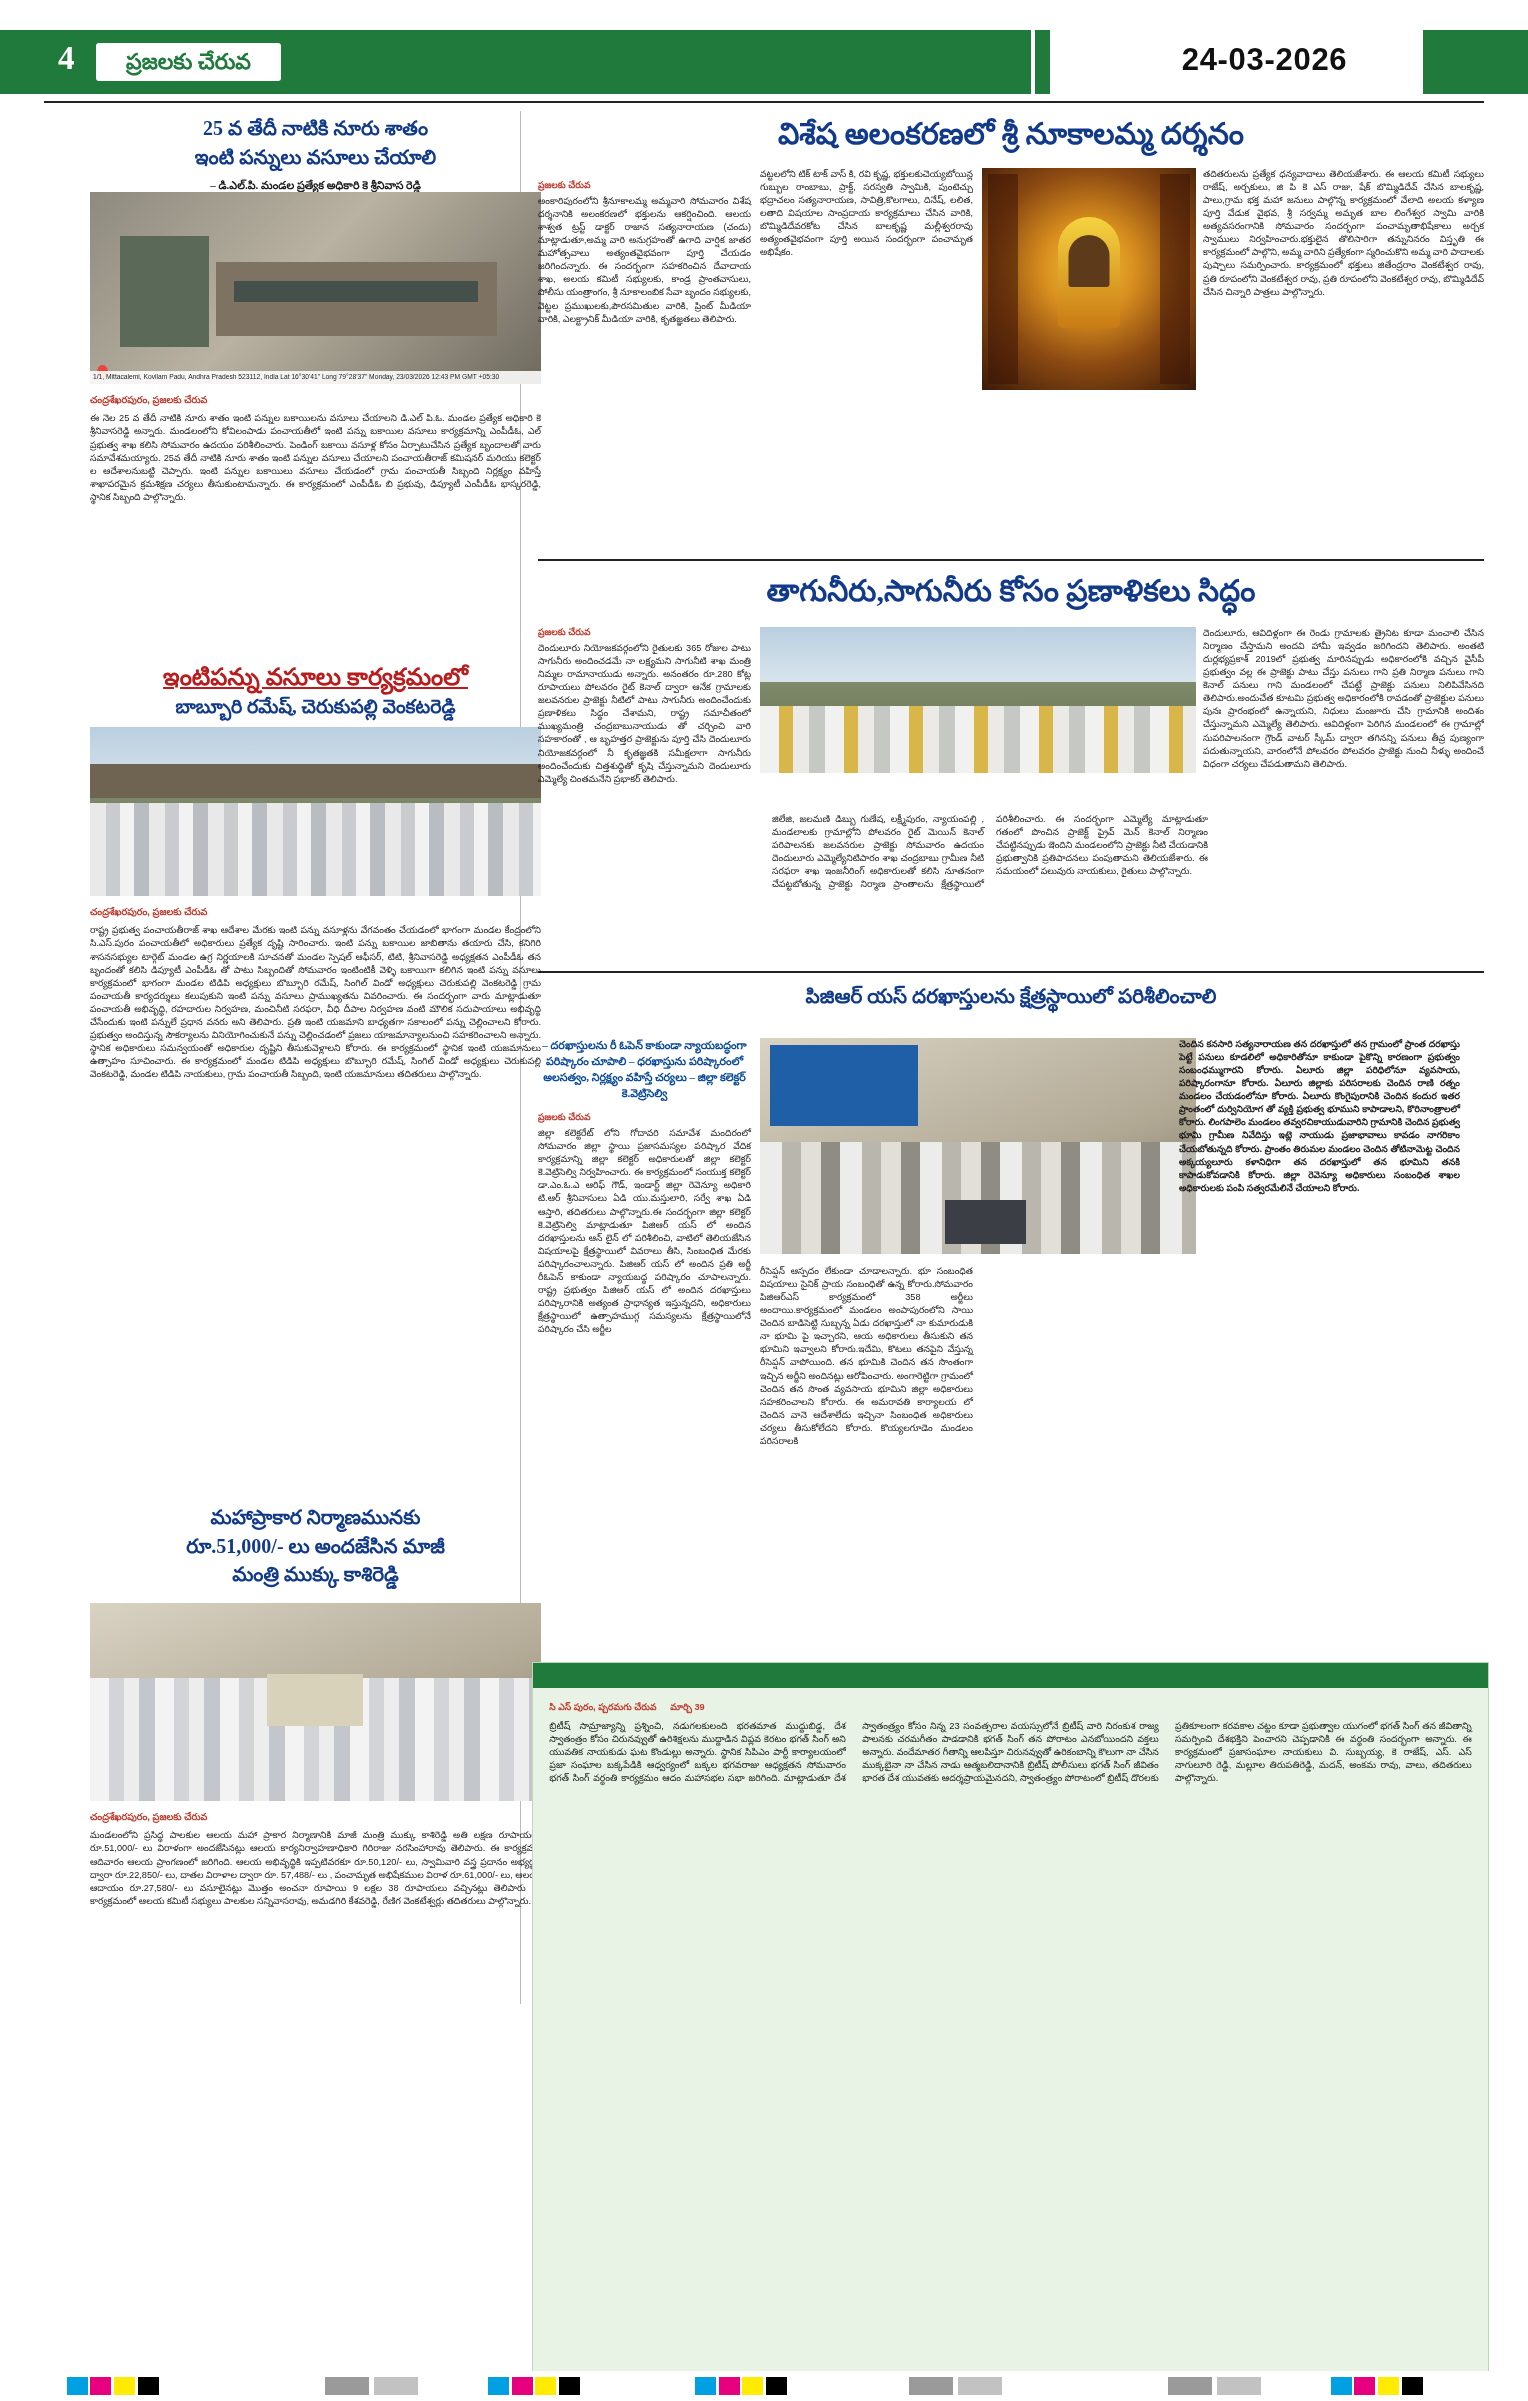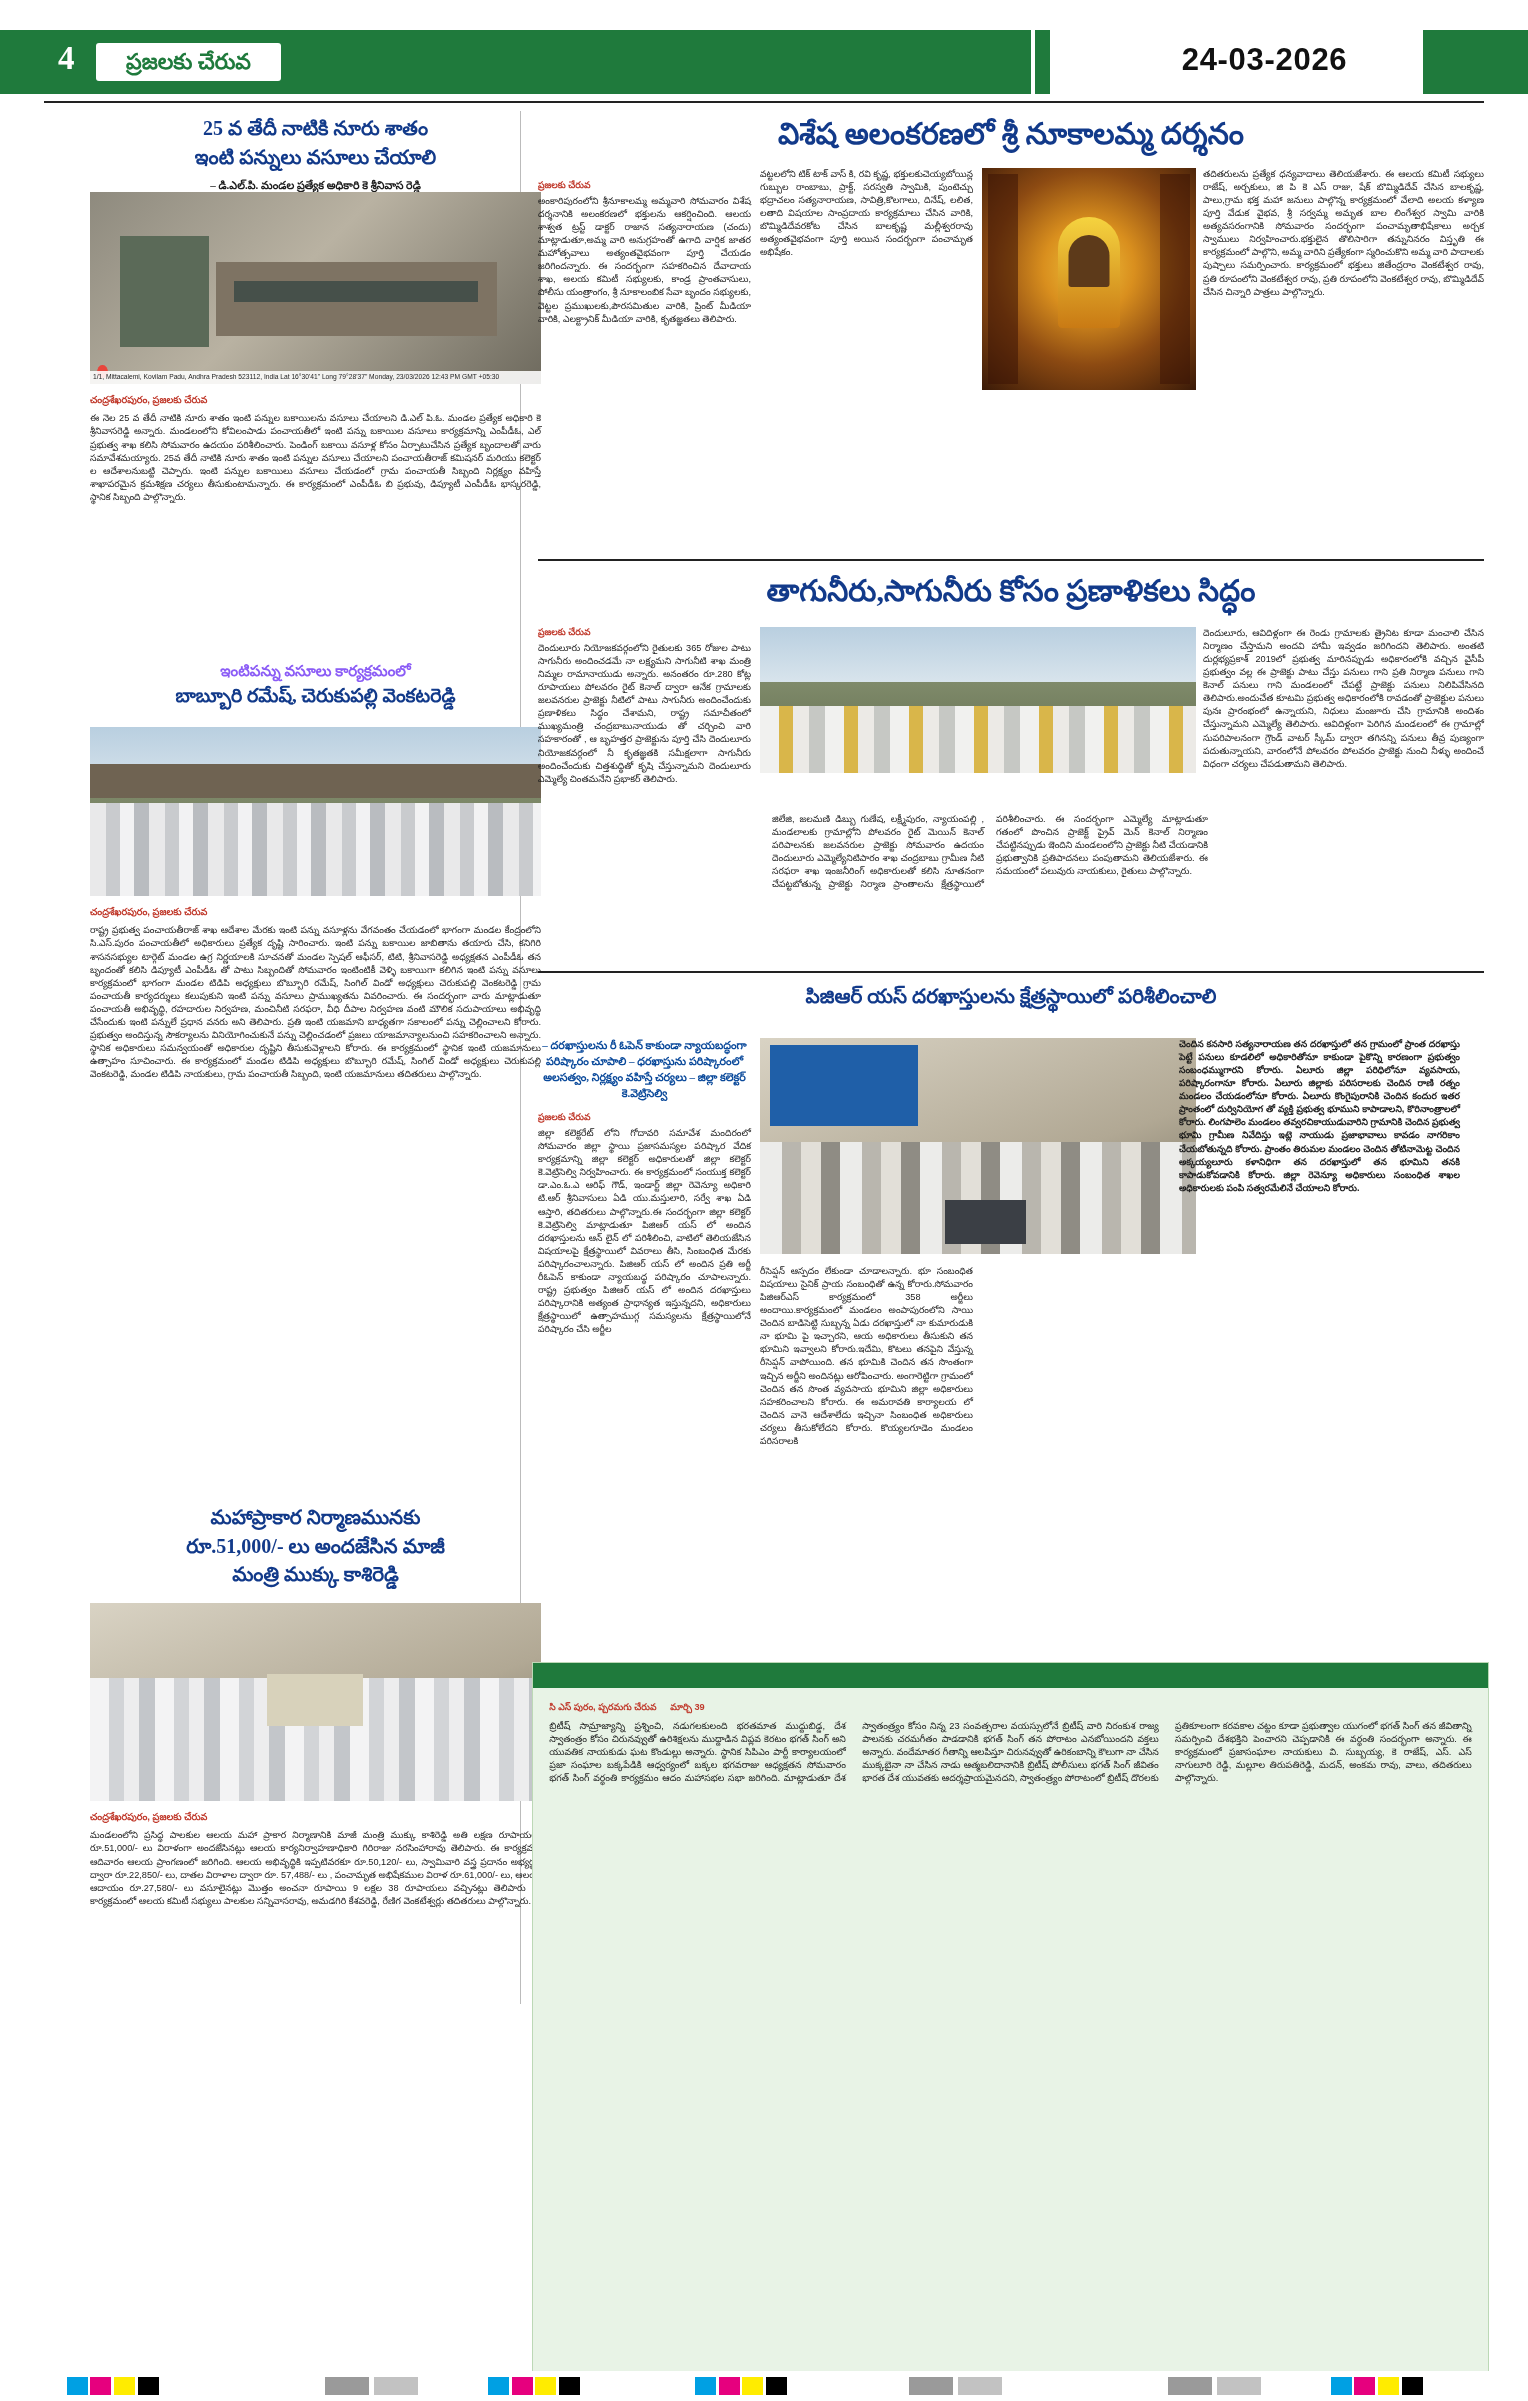--- a/index.html
+++ b/index.html
@@ -164,21 +164,21 @@
 Lat 16°30'41" Long 79°28'37"
 Monday, 23/03/2026 12:43 PM GMT +05:30</div>
     </div>
 
     <div style="position:absolute; left:0px; top:279px; width:451px;">
       <div class="credit">చంద్రశేఖరపురం, ప్రజలకు చేరువ</div>
       <div class="body-txt" style="margin-top:4.4px;">ఈ నెల 25 వ తేదీ నాటికి నూరు శాతం ఇంటి పన్నుల బకాయిలను వసూలు చేయాలని డి.ఎల్ పి.ఓ. మండల ప్రత్యేక అధికారి కె శ్రీనివాసరెడ్డి అన్నారు. మండలంలోని కోవిలంపాడు పంచాయతీలో ఇంటి పన్ను బకాయిల వసూలు కార్యక్రమాన్ని ఎంపీడీఓ, ఎల్ ప్రభుత్వ శాఖ కలిసి సోమవారం ఉదయం పరిశీలించారు. పెండింగ్ బకాయి వసూళ్ల కోసం ఏర్పాటుచేసిన ప్రత్యేక బృందాలతో వారు సమావేశమయ్యారు. 25వ తేదీ నాటికి నూరు శాతం ఇంటి పన్నుల వసూలు చేయాలని పంచాయతీరాజ్ కమిషనర్ మరియు కలెక్టర్ ల ఆదేశాలనుబట్టి చెప్పారు. ఇంటి పన్నుల బకాయిలు వసూలు చేయడంలో గ్రామ పంచాయతీ సిబ్బంది నిర్లక్ష్యం వహిస్తే శాఖాపరమైన క్రమశిక్షణ చర్యలు తీసుకుంటామన్నారు. ఈ కార్యక్రమంలో ఎంపీడీఓ బి ప్రభువు, డిప్యూటీ ఎంపీడీఓ భాస్కరరెడ్డి, స్థానిక సిబ్బంది పాల్గొన్నారు.</div>
     </div>
 
     <div style="position:absolute; left:0px; top:547px; width:451px;">
-      <div class="hl center" style="font-size:15px; color:#8b5cf6;">ఇంటిపన్ను వసూలు కార్యక్రమంలో</div>
+      <div class="hl center" style="font-size:24px; color:#b91c1c;text-decoration:underline;">ఇంటిపన్ను వసూలు కార్యక్రమంలో</div>
       <div class="hl center" style="font-size:19px; color:#123a8a; margin-top:3px;">బాబ్బూరి రమేష్, చెరుకుపల్లి వెంకటరెడ్డి</div>
     </div>
 
     <div class="photo" style="left:0px; top:612px; width:451px; height:169px;">
       <div class="sky"></div>
       <div class="ground"></div>
       <div style="position:absolute;left:0;top:22%;width:100%;height:20%;background:#6f6352;"></div>
       <div class="people"></div>
     </div>
 

